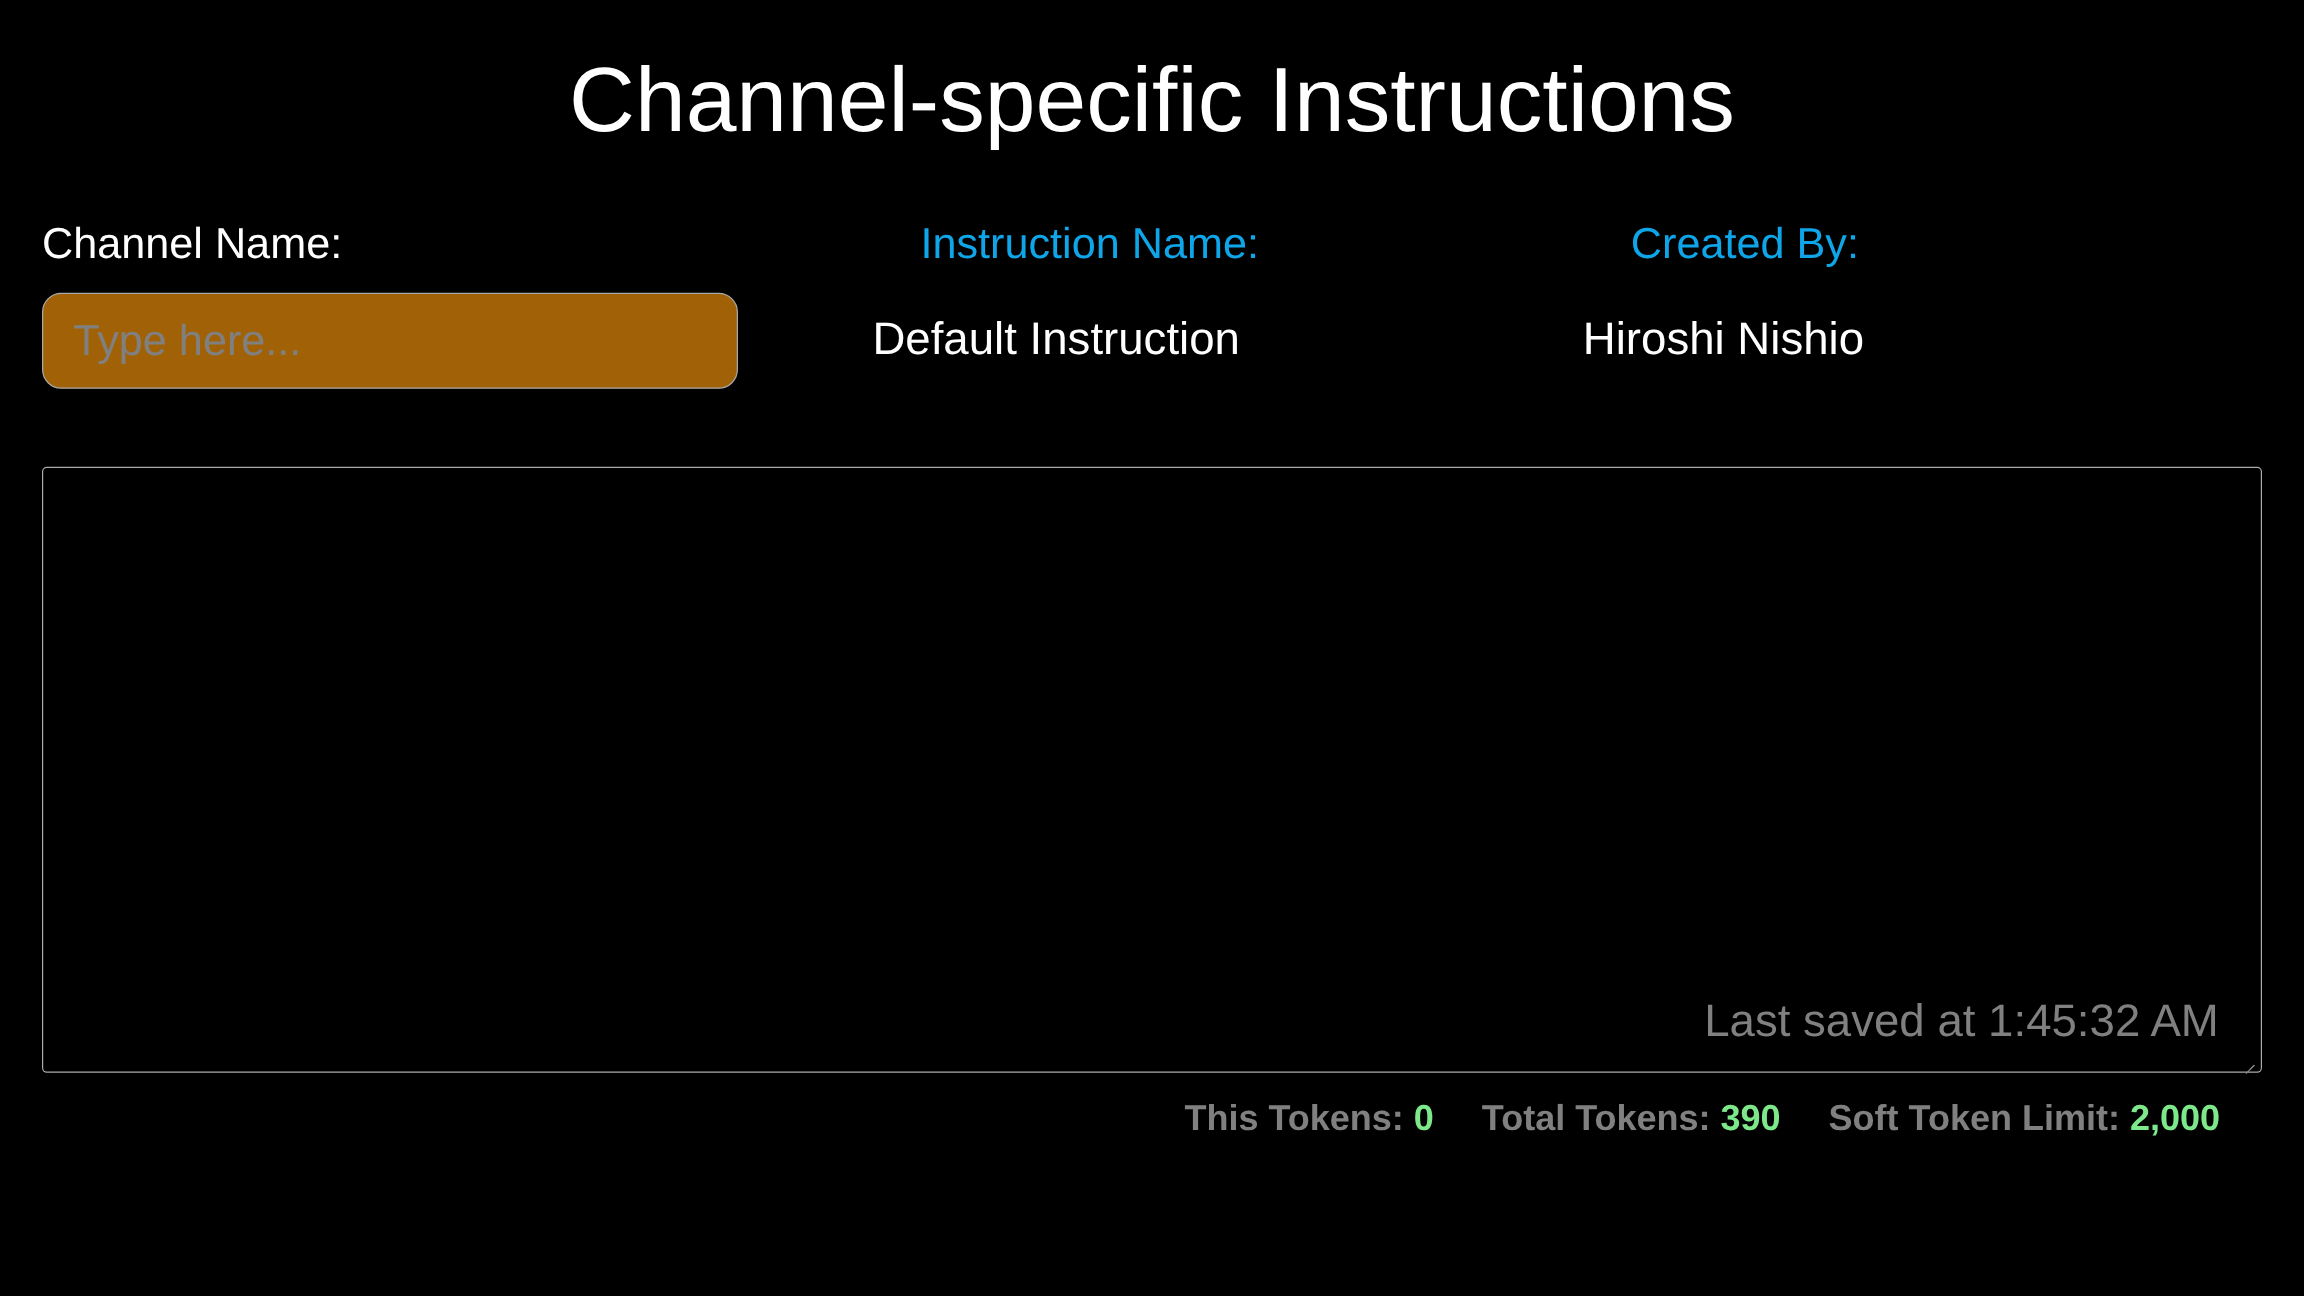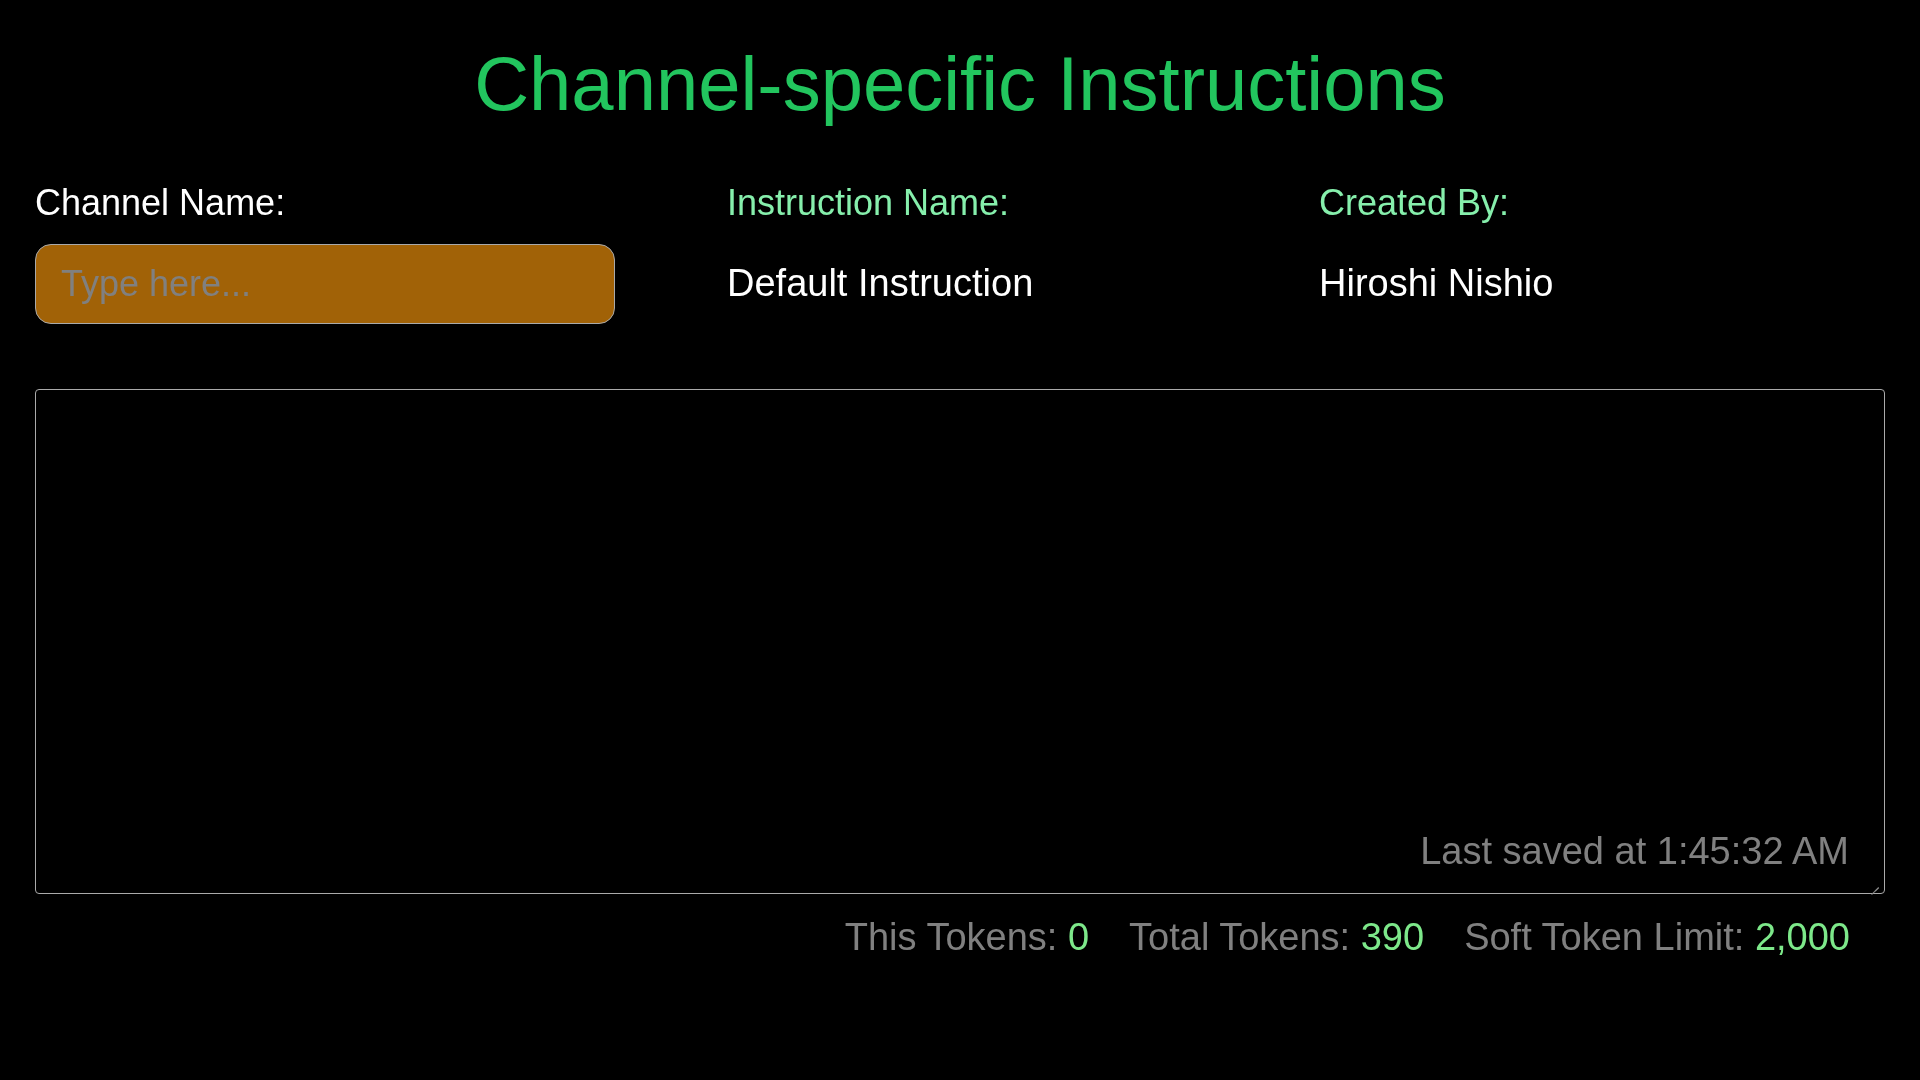--- a/index.html
+++ b/index.html
@@ -14,21 +14,21 @@
       font-weight: 300;
       width: 1920px;
       height: 1080px;
       overflow: hidden;
       padding: 20px 35px;
     }
     .page-title {
       text-align: center;
       font-size: 76px;
       font-weight: 300;
-      color: #22c55e;
+      color: #ffffff;
       margin-top: 20px;
       margin-bottom: 55px;
     }
     .fields-row {
       display: flex;
       gap: 52px;
       margin-bottom: 65px;
     }
     .field-group {
       display: flex;
@@ -36,21 +36,22 @@
     }
     .field-label {
       font-size: 36px;
       font-weight: 300;
       margin-bottom: 20px;
     }
     .field-label.active {
       color: #ffffff;
     }
     .field-label.muted {
-      color: #86efac;
+      color: #0ea5e9;
+      margin-left: 40px;
     }
     .text-input {
       background: #a16207;
       border: 1px solid #aaaaaa;
       border-radius: 16px;
       padding: 18px 25px;
       font-size: 36px;
       font-weight: 300;
       color: #ffffff;
       width: 580px;
@@ -105,22 +106,22 @@
       color: #808080;
     }
     .token-row {
       display: flex;
       justify-content: flex-end;
       gap: 40px;
       margin-top: 22px;
       padding-right: 35px;
     }
     .token-item {
-      font-size: 38px;
-      font-weight: 400;
+      font-size: 30px;
+      font-weight: 700;
       color: #808080;
     }
     .token-value {
       color: #7de88a;
     }
     .resize-handle {
       position: absolute;
       bottom: 3px;
       right: 3px;
       width: 14px;

